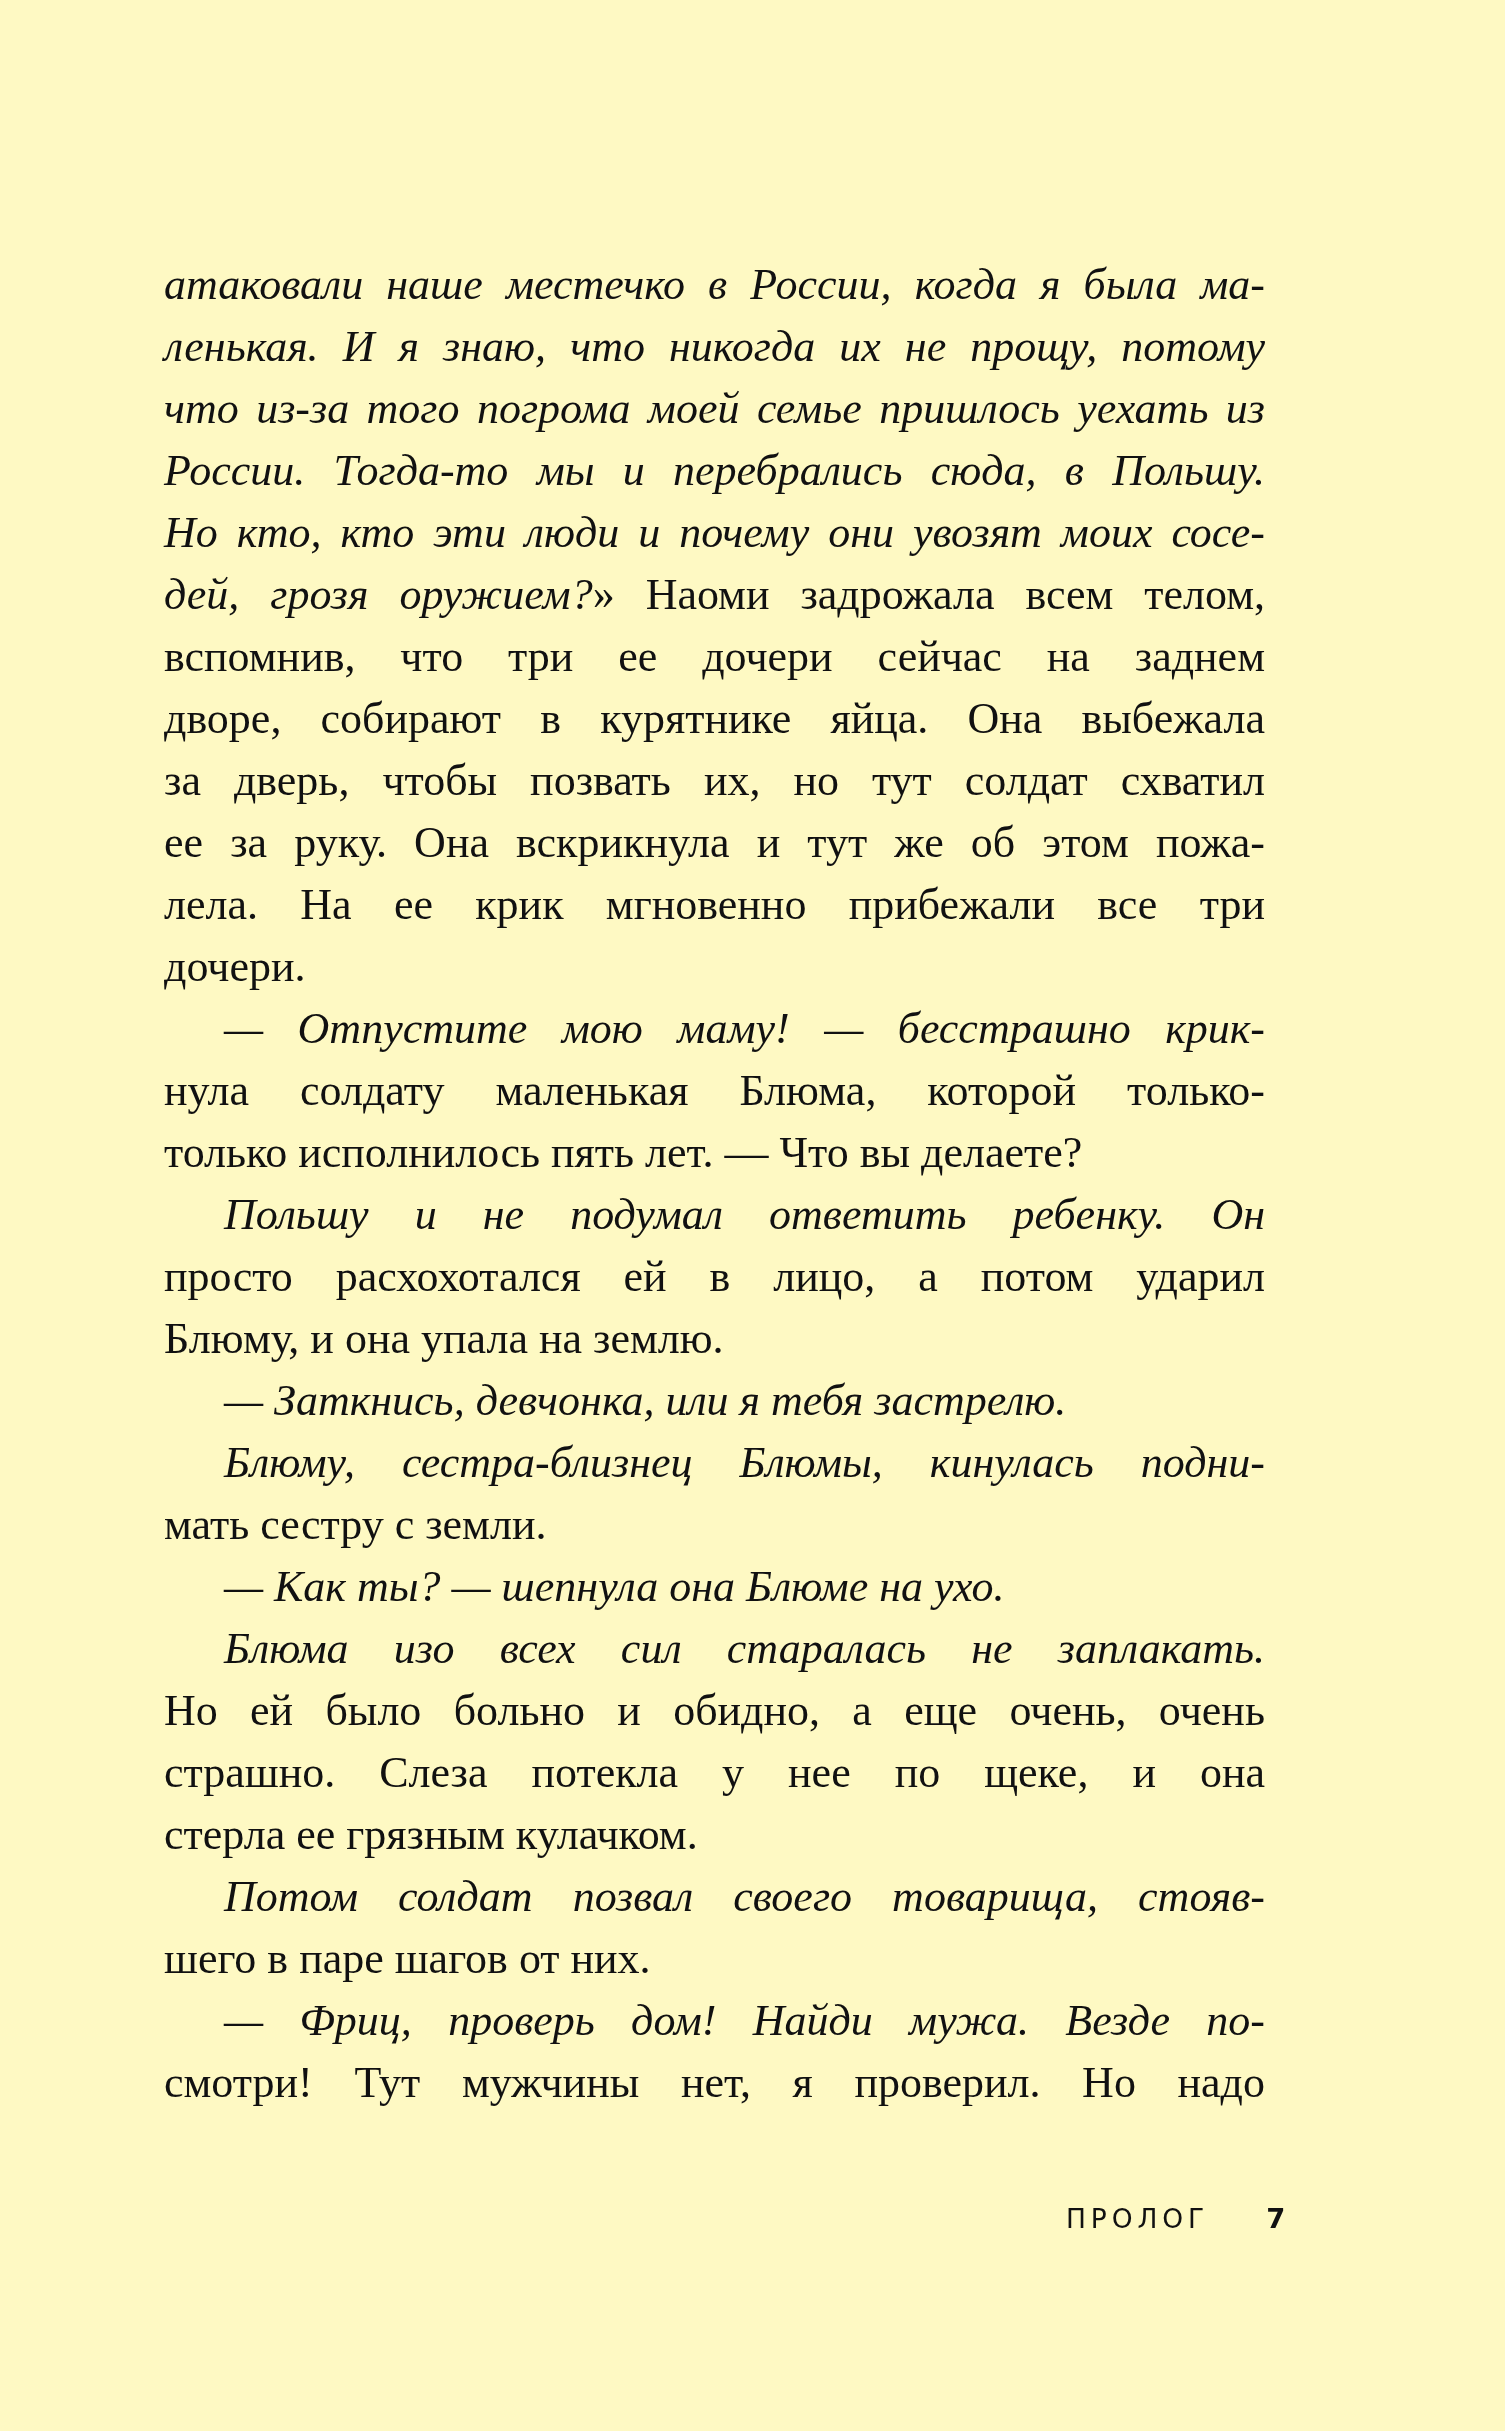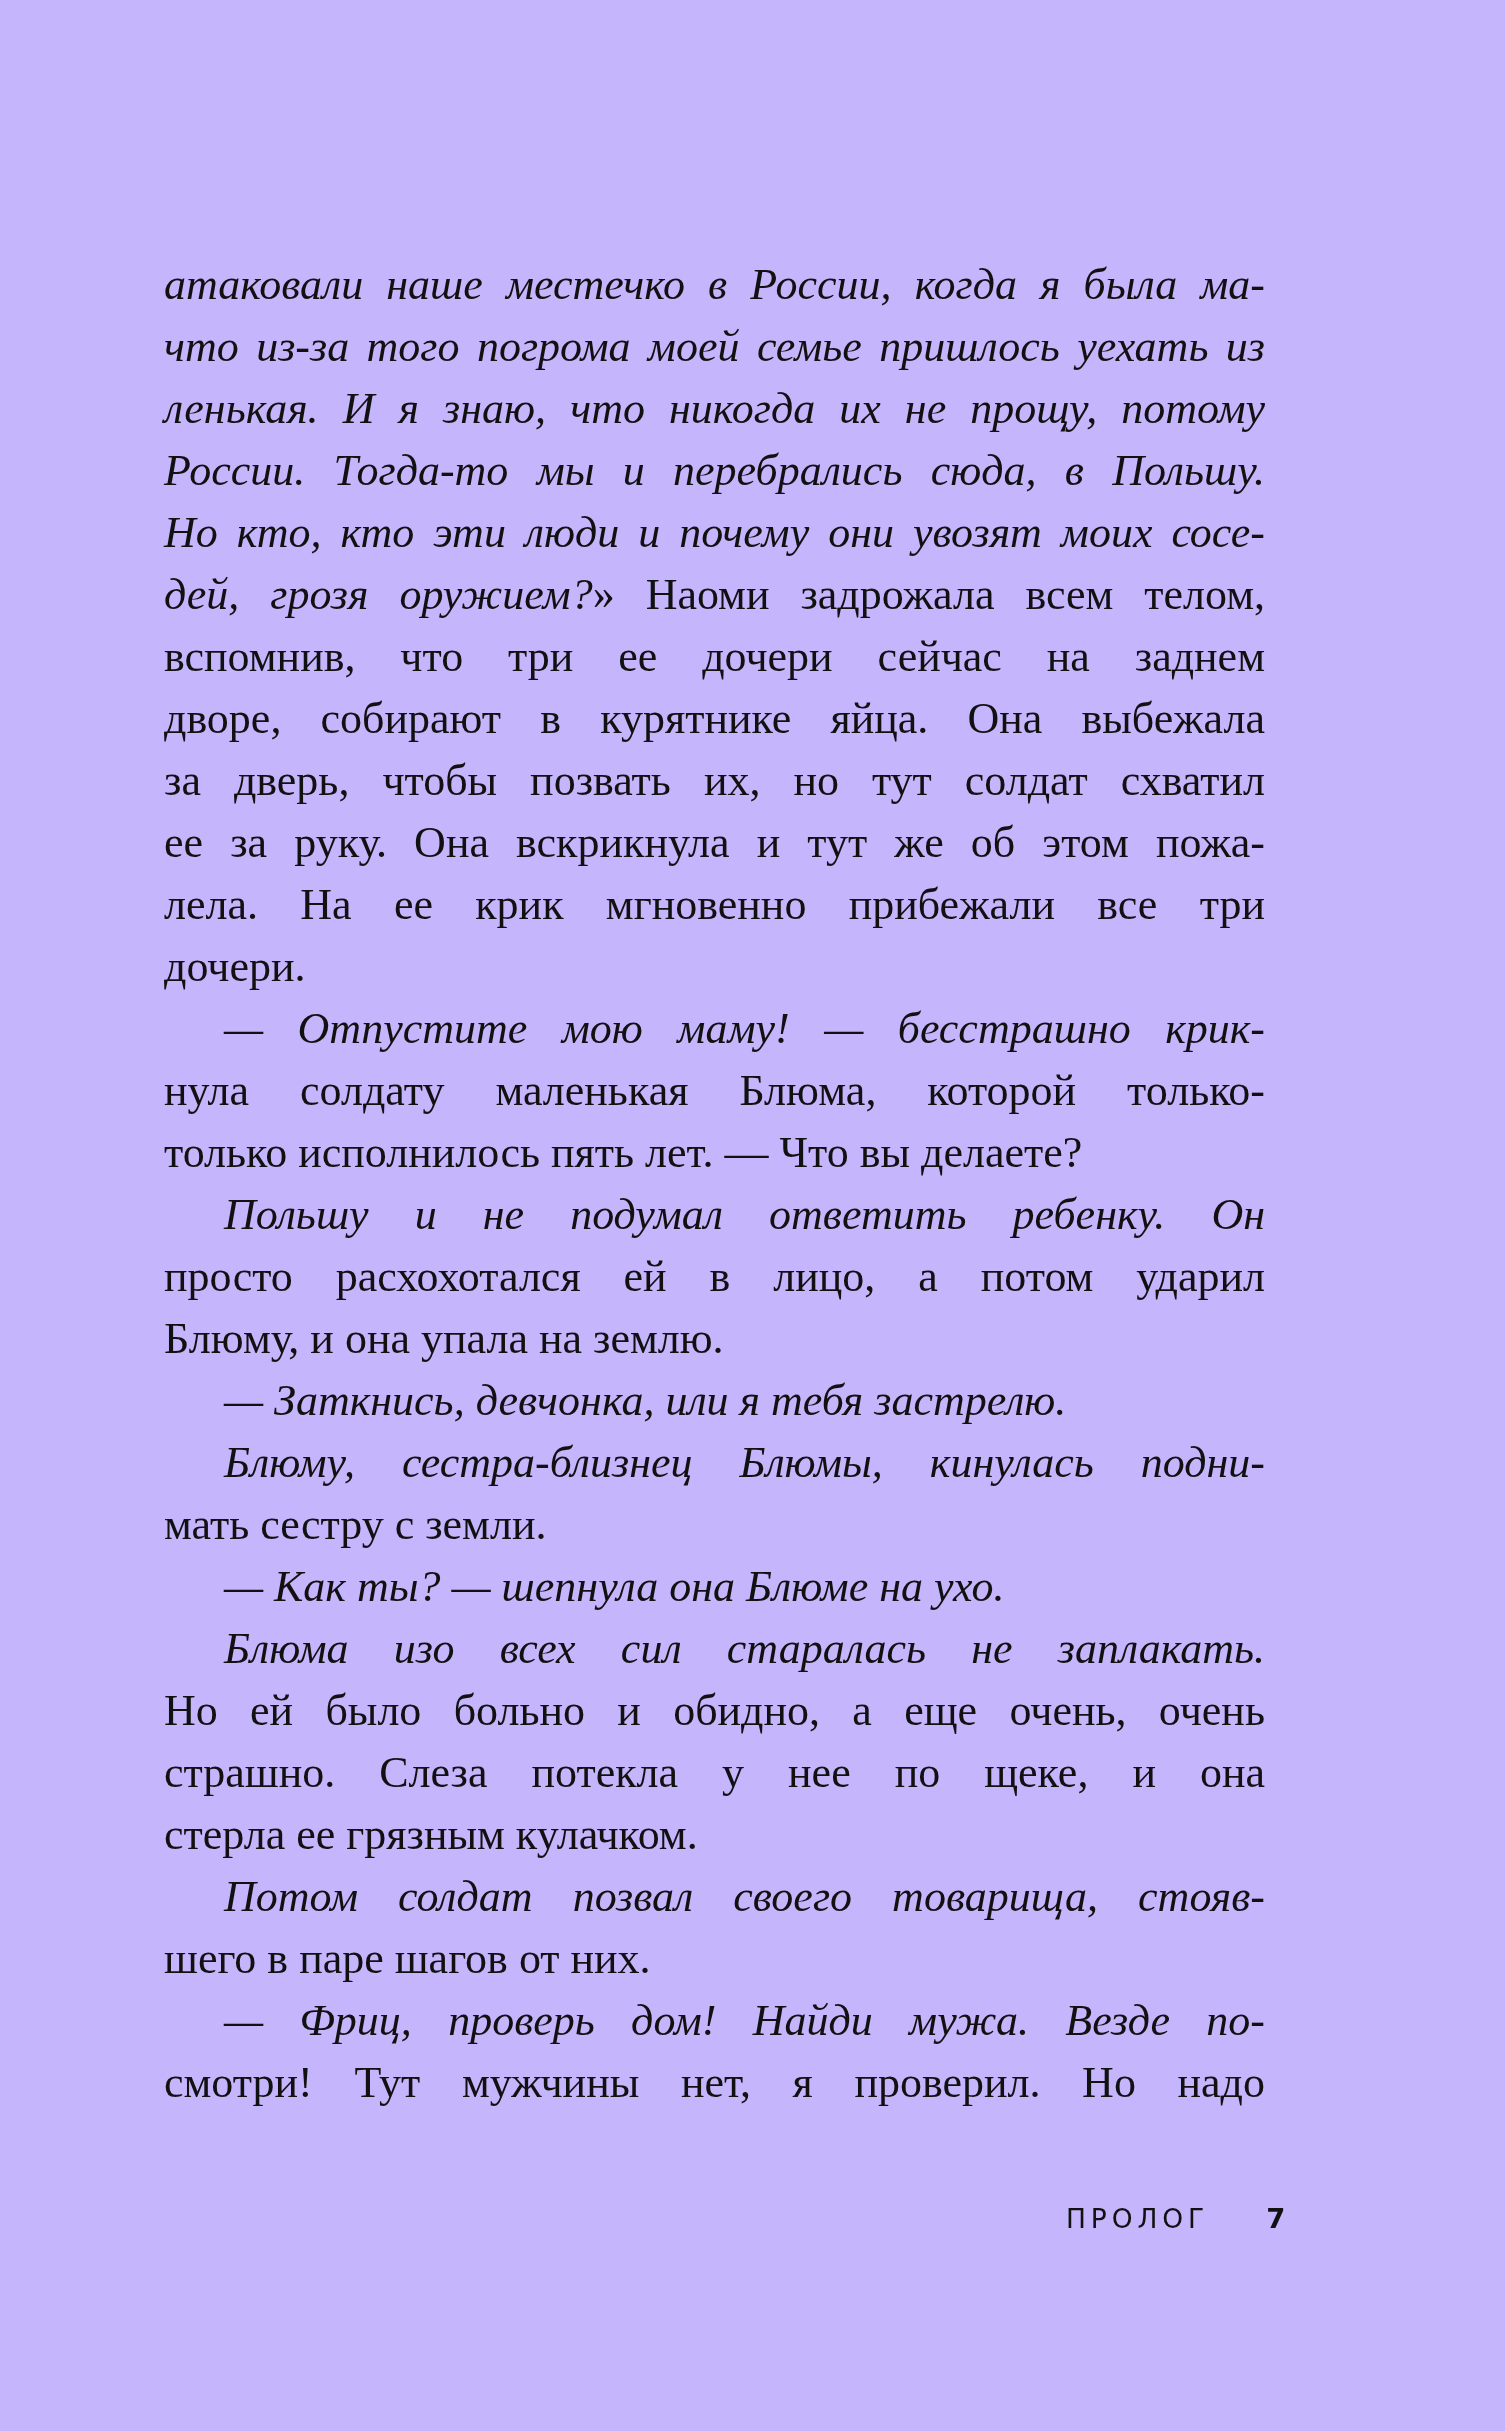--- a/index.html
+++ b/index.html
@@ -12,21 +12,21 @@
       height: 2432px;
       position: relative;
       overflow: hidden;
       color: #111111;
     }
     .page {
       position: absolute;
       left: 0; top: 0;
       width: 1506px;
       height: 2432px;
-      background: #c4b5fd;
+      background: #fef9c3;
     }
     .text-block {
       position: absolute;
       left: 164px;
       top: 254px;
       width: 1101px;
       font-family: "Liberation Serif", "DejaVu Serif", serif;
       font-size: 44px;
       line-height: 62px;
     }
@@ -71,22 +71,22 @@
       color: #111111;
       margin-left: 33px;
     }
   </style>
 </head>
 <body>
 
 <div class="page">
   <div class="text-block" id="text-block">
       <div class="line"><span class="it">атаковали наше местечко в России, когда я была ма-</span></div>
+      <div class="line"><span class="it">ленькая. И я знаю, что никогда их не прощу, потому</span></div>
       <div class="line"><span class="it">что из-за того погрома моей семье пришлось уехать из</span></div>
-      <div class="line"><span class="it">ленькая. И я знаю, что никогда их не прощу, потому</span></div>
       <div class="line"><span class="it">России. Тогда-то мы и перебрались сюда, в Польшу.</span></div>
       <div class="line"><span class="it">Но кто, кто эти люди и почему они увозят моих сосе-</span></div>
       <div class="line"><span class="it">дей, грозя оружием?</span><span>» Наоми задрожала всем телом,</span></div>
       <div class="line"><span>вспомнив, что три ее дочери сейчас на заднем</span></div>
       <div class="line"><span>дворе, собирают в курятнике яйца. Она выбежала</span></div>
       <div class="line"><span>за дверь, чтобы позвать их, но тут солдат схватил</span></div>
       <div class="line"><span>ее за руку. Она вскрикнула и тут же об этом пожа-</span></div>
       <div class="line"><span>лела. На ее крик мгновенно прибежали все три</span></div>
       <div class="line last"><span>дочери.</span></div>
       <div class="line indent"><span>— Отпустите мою маму! — бесстрашно крик-</span></div>

